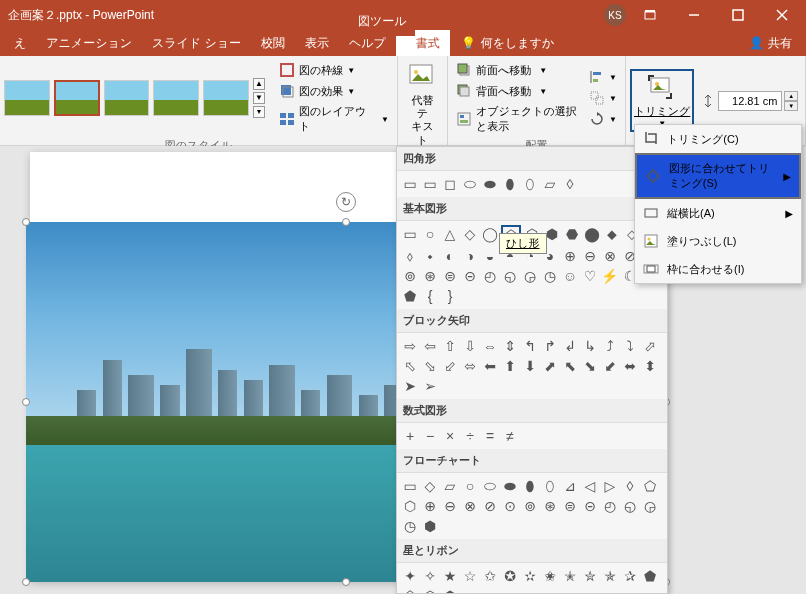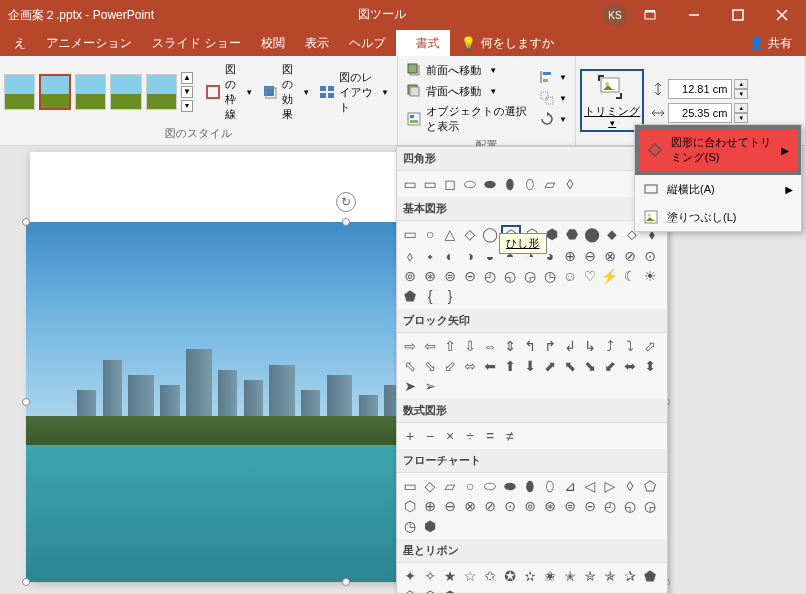--- a/index.html
+++ b/index.html
@@ -1,21 +1,21 @@
 <!DOCTYPE html>
 <html><head>
 <meta charset="utf-8">
 <style>
 * { margin: 0; padding: 0; box-sizing: border-box; font-family: "Meiryo UI", "Segoe UI", sans-serif; }
 body { width: 806px; height: 594px; overflow: hidden; background: #fff; font-size: 12px; }
 
 
 .titlebar { height: 30px; background: #B7472A; display: flex; align-items: center; color: #fff; position: relative; }
 .title-left { padding-left: 8px; font-size: 12px; }
-.title-center { position: absolute; left: 350px; top: 0; background: #B7472A; padding: 6px 8px; font-size: 12px; }
+.title-center { position: absolute; left: 350px; top: 7px; background: #B7472A; padding: 6px 8px; font-size: 12px; }
 .title-right { margin-left: auto; display: flex; align-items: center; gap: 4px; padding-right: 4px; }
 .user-avatar { width: 22px; height: 22px; border-radius: 50%; background: #8B5540; color: #fff; display: flex; align-items: center; justify-content: center; font-size: 10px; margin-left: 16px; }
 .win-btn { width: 40px; height: 30px; display: flex; align-items: center; justify-content: center; color: #fff; font-size: 14px; cursor: pointer; }
 
 
 .menutabs { height: 26px; background: #B7472A; display: flex; align-items: stretch; color: #fff; padding-left: 4px; }
 .menutab { padding: 4px 10px; font-size: 12px; display: flex; align-items: center; cursor: pointer; }
 .menutab.active { background: #fff; color: #B7472A; font-weight: 500; padding-left: 20px; }
 .tell-me { display: flex; align-items: center; gap: 4px; padding-left: 12px; color: #fff; font-size: 12px; }
 .share-btn { margin-left: auto; padding: 0 14px; display: flex; align-items: center; gap: 4px; color: #fff; font-size: 12px; }
@@ -53,21 +53,21 @@
 .buildings { position: absolute; bottom: 38%; left: 0; right: 0; height: 28%; }
 .building { position: absolute; bottom: 0; background: linear-gradient(to right, #5A7A8C, #7A9AAC); }
 .trees { position: absolute; bottom: 38%; left: 0; right: 0; height: 8%; background: linear-gradient(to bottom, #4A6B3A, #3A5A2A); }
 
 .sel-handle { position: absolute; width: 8px; height: 8px; background: #fff; border: 1px solid #888; border-radius: 50%; }
 .rotate-handle { position: absolute; width: 20px; height: 20px; border: 1px solid #888; border-radius: 50%; background: #fff; left: 50%; top: -30px; margin-left: -10px; display: flex; align-items: center; justify-content: center; font-size: 12px; color: #666; }
 
 
 .crop-menu { position: absolute; right: 4px; top: 124px; width: 168px; background: #F6F6F6; border: 1px solid #ccc; box-shadow: 2px 2px 6px rgba(0,0,0,0.25); z-index: 100; }
 .crop-menu-item { display: flex; align-items: center; gap: 8px; padding: 6px 8px; font-size: 11px; cursor: pointer; }
-.crop-menu-item.highlighted { background: #ef4444; border: 4px solid #737373; }
+.crop-menu-item.highlighted { background: #1d4ed8; border: 2px solid #737373; }
 .crop-menu-item .item-icon { width: 16px; height: 16px; display: inline-flex; align-items: center; justify-content: center; }
 .crop-menu-item .arrow { margin-left: auto; font-size: 10px; }
 
 
 .shapes-flyout { position: absolute; left: 396px; top: 146px; width: 272px; bottom: 0; background: #F6F6F6; border: 1px solid #ccc; box-shadow: 2px 2px 6px rgba(0,0,0,0.25); z-index: 50; overflow: hidden; }
 .shape-category { padding: 4px 6px; font-size: 11px; font-weight: 600; color: #444; background: #EEEEEE; border-bottom: 1px solid #ddd; }
 .shape-grid { display: flex; flex-wrap: wrap; gap: 2px; padding: 4px; }
 .shape-item { width: 18px; height: 18px; display: flex; align-items: center; justify-content: center; cursor: pointer; font-size: 14px; color: #555; }
 .shape-item.highlighted { border: 2px solid #1A5490; width: 20px; height: 20px; }
 .shape-tooltip { position: absolute; background: #FFFFE1; border: 1px solid #888; padding: 2px 6px; font-size: 11px; z-index: 200; }
@@ -136,21 +136,21 @@
       <div class="style-thumb"></div>
       <div class="style-thumb selected"></div>
       <div class="style-thumb"></div>
       <div class="style-thumb"></div>
       <div class="style-thumb"></div>
       <div class="style-dropdown">
         <div class="style-arrow">▲</div>
         <div class="style-arrow">▼</div>
         <div class="style-arrow">▾</div>
       </div>
-      <div style="display:flex;flex-direction:row;gap:1px;margin-left:4px;">
+      <div style="display:flex;flex-direction:column;gap:1px;margin-left:4px;">
         <div class="ribbon-small-btn">
           <span class="ribbon-small-icon">
             <svg width="16" height="16" viewBox="0 0 16 16">
                 <rect x="2" y="2" width="12" height="12" fill="none" stroke="#C0504D" stroke-width="2"></rect>
               </svg>
           </span>
           <span>図の枠線</span>
           <span style="font-size:8px;">▼</span>
         </div>
         <div class="ribbon-small-btn">
@@ -173,20 +173,36 @@
               </svg>
           </span>
           <span>図のレイアウト</span>
           <span style="font-size:8px;">▼</span>
         </div>
       </div>
     </div>
     <div class="ribbon-group-label">図のスタイル</div>
   </div>
 
+  <div class="ribbon-group" style="width:50px;">
+    <div class="ribbon-group-content" style="justify-content:center;">
+      <div class="ribbon-large-btn">
+        <div class="icon">
+          <svg width="28" height="28" viewBox="0 0 28 28">
+              <rect x="3" y="3" width="22" height="18" fill="#fff" stroke="#888"></rect>
+              <circle cx="9" cy="10" r="2" fill="#F0C040"></circle>
+              <path d="M 5 19 L 11 12 L 16 17 L 20 14 L 23 19 Z" fill="#6B8E23"></path>
+            </svg>
+        </div>
+        <div class="label" style="white-space:pre-line;">代替テ
+キスト</div>
+      </div>
+    </div>
+    <div class="ribbon-group-label">アクセシビリティ</div>
+  </div>
 
   <div class="ribbon-group" style="width:178px;">
     <div class="ribbon-group-content">
       <div style="display:flex;flex-direction:column;gap:1px;">
         <div class="ribbon-small-btn">
           <span class="ribbon-small-icon">
             <svg width="16" height="16" viewBox="0 0 16 16">
                 <rect x="4" y="4" width="9" height="9" fill="#ddd" stroke="#888"></rect>
                 <rect x="2" y="2" width="9" height="9" fill="#8BB366" stroke="#555"></rect>
               </svg>
@@ -267,34 +283,20 @@
       <div style="display:flex;flex-direction:column;gap:4px;">
         <div class="size-row">
           <span class="ribbon-small-icon">
             <svg width="16" height="16" viewBox="0 0 16 16">
                 <line x1="8" y1="2" x2="8" y2="14" stroke="#555"></line>
                 <path d="M 5 5 L 8 2 L 11 5" fill="none" stroke="#555"></path>
                 <path d="M 5 11 L 8 14 L 11 11" fill="none" stroke="#555"></path>
               </svg>
           </span>
           <input class="size-input" value="12.81 cm" style="">
-          <div class="spinner">
-            <div class="spinner-btn">▲</div>
-            <div class="spinner-btn">▼</div>
-          </div>
-        </div>
-        <div class="size-row">
-          <span class="ribbon-small-icon">
-            <svg width="16" height="16" viewBox="0 0 16 16">
-                <line x1="2" y1="8" x2="14" y2="8" stroke="#555"></line>
-                <path d="M 5 5 L 2 8 L 5 11" fill="none" stroke="#555"></path>
-                <path d="M 11 5 L 14 8 L 11 11" fill="none" stroke="#555"></path>
-              </svg>
-          </span>
-          <input class="size-input" value="25.35 cm" style="">
           <div class="spinner">
             <div class="spinner-btn">▲</div>
             <div class="spinner-btn">▼</div>
           </div>
         </div>
       </div>
     </div>
   </div>
 </div>
 
@@ -481,20 +483,29 @@
         <div class="shape-item">⬠</div>
         <div class="shape-item">⬡</div>
         <div class="shape-item">⬢</div>
       </div>
     </div>
   <div class="shape-tooltip" style="left:102px;top:86px;text-decoration:underline;">ひし形</div>
 </div>
 
 <div class="crop-menu">
   <div id="crop-menu-items">
+      <div class="crop-menu-item">
+        <span class="item-icon">
+          <svg width="16" height="16" viewBox="0 0 16 16">
+            <path d="M 3 1 L 3 11 L 13 11" fill="none" stroke="#555" stroke-width="1.5"></path>
+            <path d="M 5 3 L 13 3 L 13 13" fill="none" stroke="#555" stroke-width="1.5"></path>
+          </svg>
+        </span>
+                   <span>トリミング(C)</span>
+                   </div>
       <div class="crop-menu-item highlighted">
         <span class="item-icon">
           <svg width="16" height="16" viewBox="0 0 16 16">
             <path d="M 8 2 L 14 8 L 8 14 L 2 8 Z" fill="none" stroke="#555" stroke-width="1.5"></path>
           </svg>
         </span>
                    <span>図形に合わせてトリミング(S)</span>
                    <span class="arrow">▶</span>
       </div>
       <div class="crop-menu-item">
@@ -509,14 +520,23 @@
       <div class="crop-menu-item">
         <span class="item-icon">
           <svg width="16" height="16" viewBox="0 0 16 16">
             <rect x="2" y="2" width="12" height="12" fill="#fff" stroke="#888"></rect>
             <circle cx="6" cy="6" r="1.5" fill="#F0C040"></circle>
             <path d="M 3 12 L 7 8 L 10 11 L 13 12 Z" fill="#6B8E23"></path>
           </svg>
         </span>
                    <span>塗りつぶし(L)</span>
                    </div>
+      <div class="crop-menu-item">
+        <span class="item-icon">
+          <svg width="16" height="16" viewBox="0 0 16 16">
+            <rect x="1" y="4" width="14" height="8" fill="none" stroke="#888"></rect>
+            <rect x="4" y="5" width="8" height="6" fill="#fff" stroke="#555"></rect>
+          </svg>
+        </span>
+                   <span>枠に合わせる(I)</span>
+                   </div>
     </div>
 </div>
 
 </body></html>

